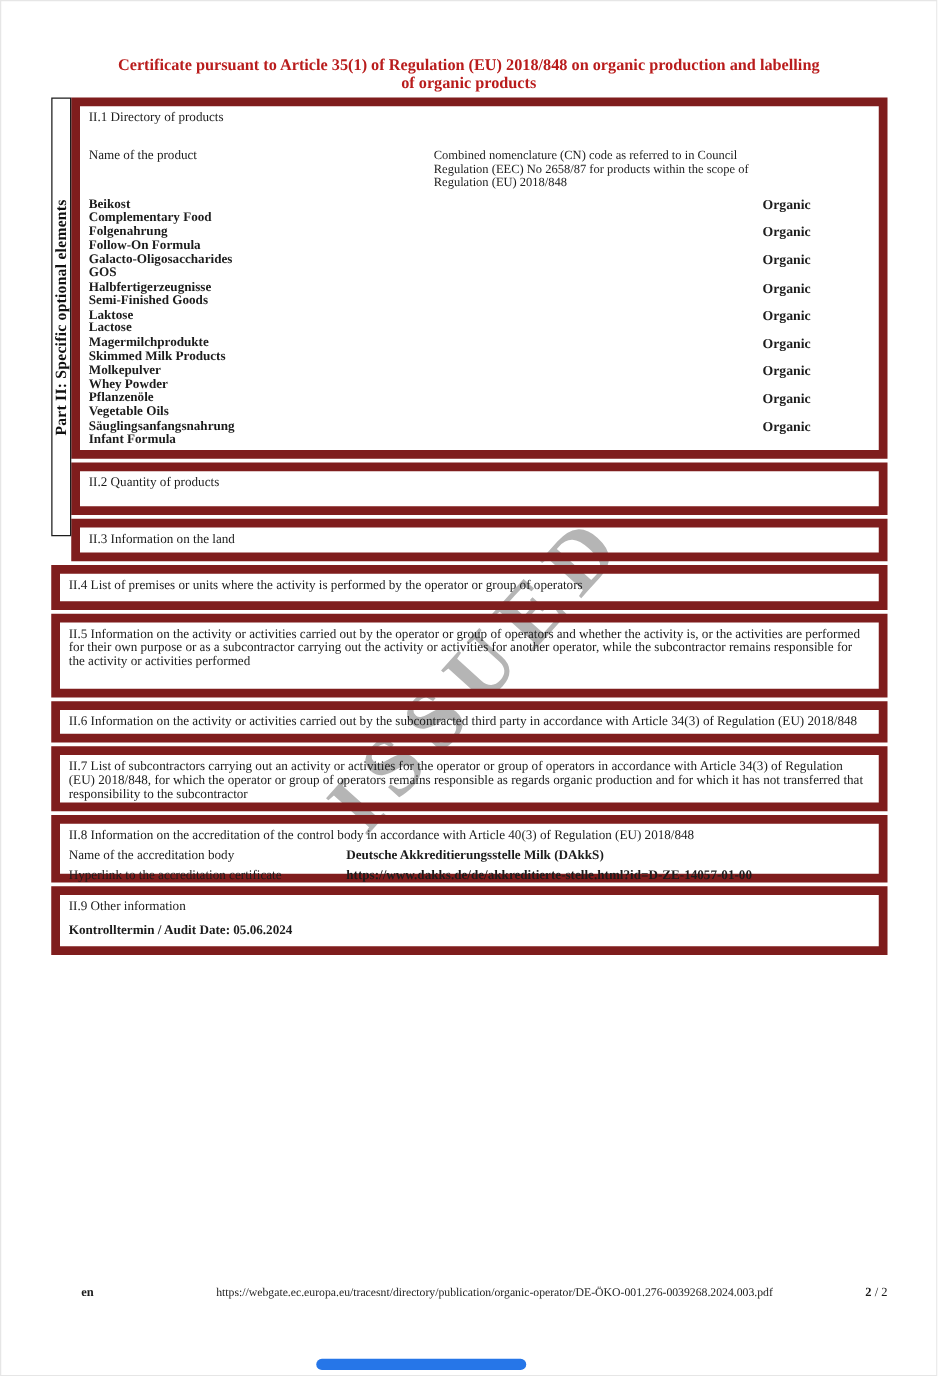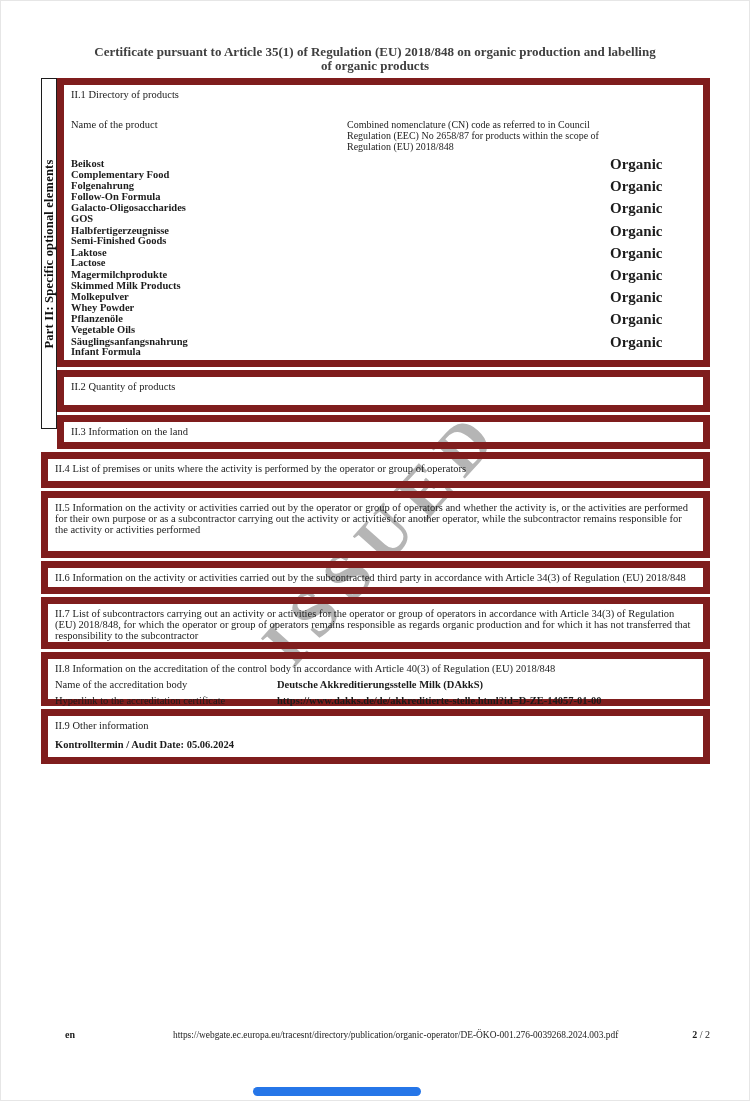--- a/index.html
+++ b/index.html
@@ -1,19 +1,19 @@
 <!DOCTYPE html>
 <html><head>
 <meta charset="utf-8">
 <style>
   html,body{margin:0;padding:0;background:#fff;}
   .page{position:relative;width:750px;height:1101px;background:#ffffff;overflow:hidden;
         font-family:"Liberation Serif","DejaVu Serif",serif;color:#1c1c1c;
         box-shadow:inset 0 0 0 1px #e6e6e6;}
-  .title{padding-top:45px;text-align:center;font-weight:bold;font-size:13px;line-height:13.5px;color:#404040;}
+  .title{padding-top:45px;text-align:center;font-weight:bold;font-size:13px;line-height:13.5px;color:#b91c1c;}
   .watermark{position:absolute;left:382px;top:537px;transform:translate(-50%,-50%) rotate(-48deg);
              font-size:68px;letter-spacing:12px;color:#b5b5b5;font-weight:bold;z-index:0;white-space:nowrap;}
   .doc{position:absolute;left:41px;top:78px;width:669px;z-index:1;}
   .top-flex{display:flex;align-items:flex-start;}
   .sidebar{position:relative;width:14px;height:349px;border:1px solid #1c1c1c;flex:0 0 auto;background:transparent;}
   .sidebar-text{position:absolute;left:50%;top:50%;transform:translate(-50%,-50%) rotate(-90deg);
                 white-space:nowrap;font-weight:bold;font-size:12.5px;letter-spacing:.2px;color:#111;}
   .stack{flex:1 1 auto;min-width:0;}
   .box{border:7px solid #7f1d1d;margin-bottom:3px;padding:4px 7px;box-sizing:border-box;background:transparent;}
   .h{font-size:10.5px;line-height:11px;}
@@ -25,21 +25,21 @@
   .s6{height:33px;}
   .s7{height:52px;}
   .s8{height:54px;}
   .s9{height:55px;}
   .cols-header{display:grid;grid-template-columns:276px 280px 1fr;margin-top:19px;}
   .cols-header .cname{font-size:10.5px;}
   .cols-header .cn{font-size:10px;line-height:11px;}
   #products{margin-top:7px;}
   .prow{display:grid;grid-template-columns:1fr 86px;margin-bottom:1px;}
   .pname{font-weight:bold;font-size:10.5px;line-height:10.6px;}
-  .pstatus{font-weight:bold;font-size:15px;line-height:10.6px;font-family:Liberation Serif, serif;}
+  .pstatus{font-weight:bold;font-size:11px;line-height:10.6px;font-family:Liberation Serif, serif;}
   .arow{display:grid;grid-template-columns:222px 1fr;margin-top:5px;font-size:10.5px;line-height:11px;}
   .arow .aval{font-weight:bold;}
   .note{margin-top:8px;font-weight:bold;font-size:10.5px;}
   .footer{position:absolute;left:41px;top:1029px;width:669px;height:14px;z-index:1;font-size:10px;}
   .footer .lang{position:absolute;left:24px;top:0;font-weight:bold;}
   .footer .url{position:absolute;left:132px;top:1px;font-size:9.4px;color:#222;white-space:nowrap;}
   .footer .pages{position:absolute;right:0;top:0;}
   .footer .pages b{font-weight:bold;}
   .bluebar{position:absolute;left:253px;top:1087px;width:168px;height:9px;border-radius:4.5px;background:#2676e8;z-index:2;}
 </style>

